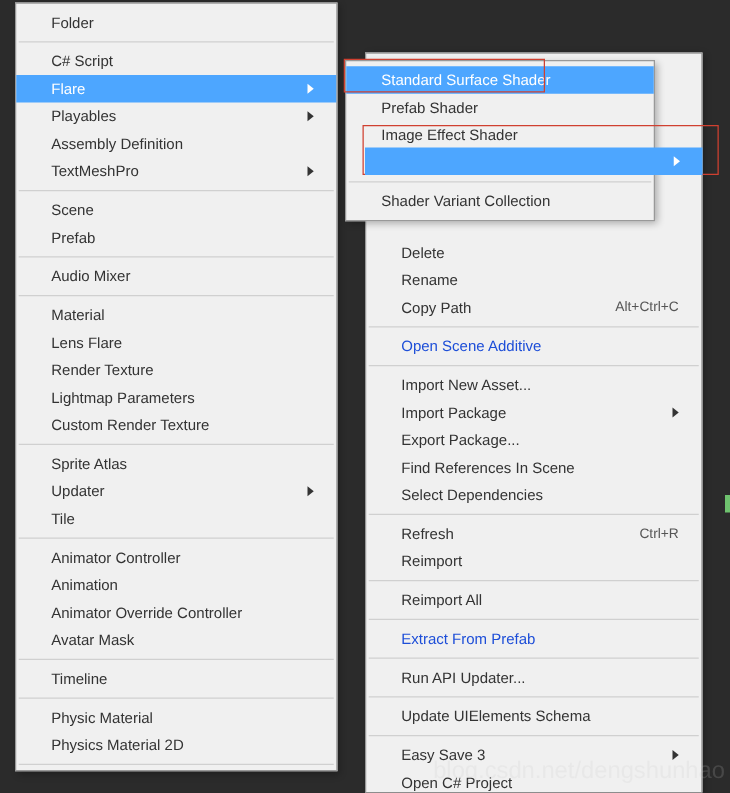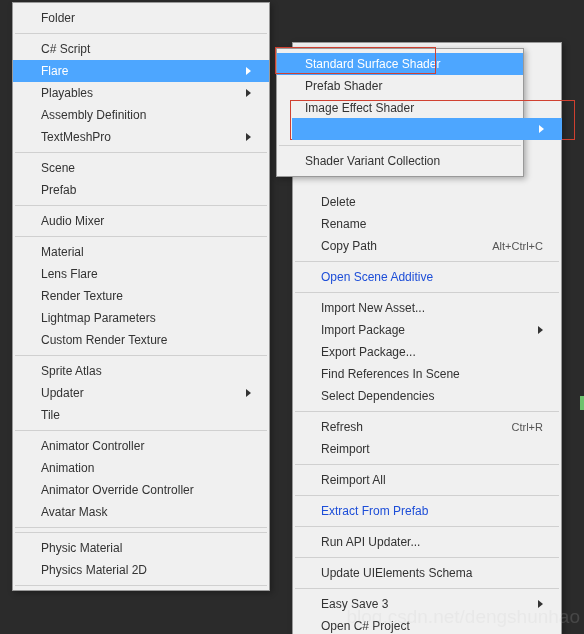--- a/index.html
+++ b/index.html
@@ -212,20 +212,23 @@
   <div class="item">
       <span class="label">Animation</span>
     </div>
   <div class="item">
       <span class="label">Animator Override Controller</span>
     </div>
   <div class="item">
       <span class="label">Avatar Mask</span>
     </div>
   <div class="sep"></div>
+  <div class="item">
+      <span class="label">Timeline</span>
+    </div>
   <div class="sep"></div>
   <div class="item">
       <span class="label">Physic Material</span>
     </div>
   <div class="item">
       <span class="label">Physics Material 2D</span>
     </div>
   <div class="sep"></div>
 
 </div>

